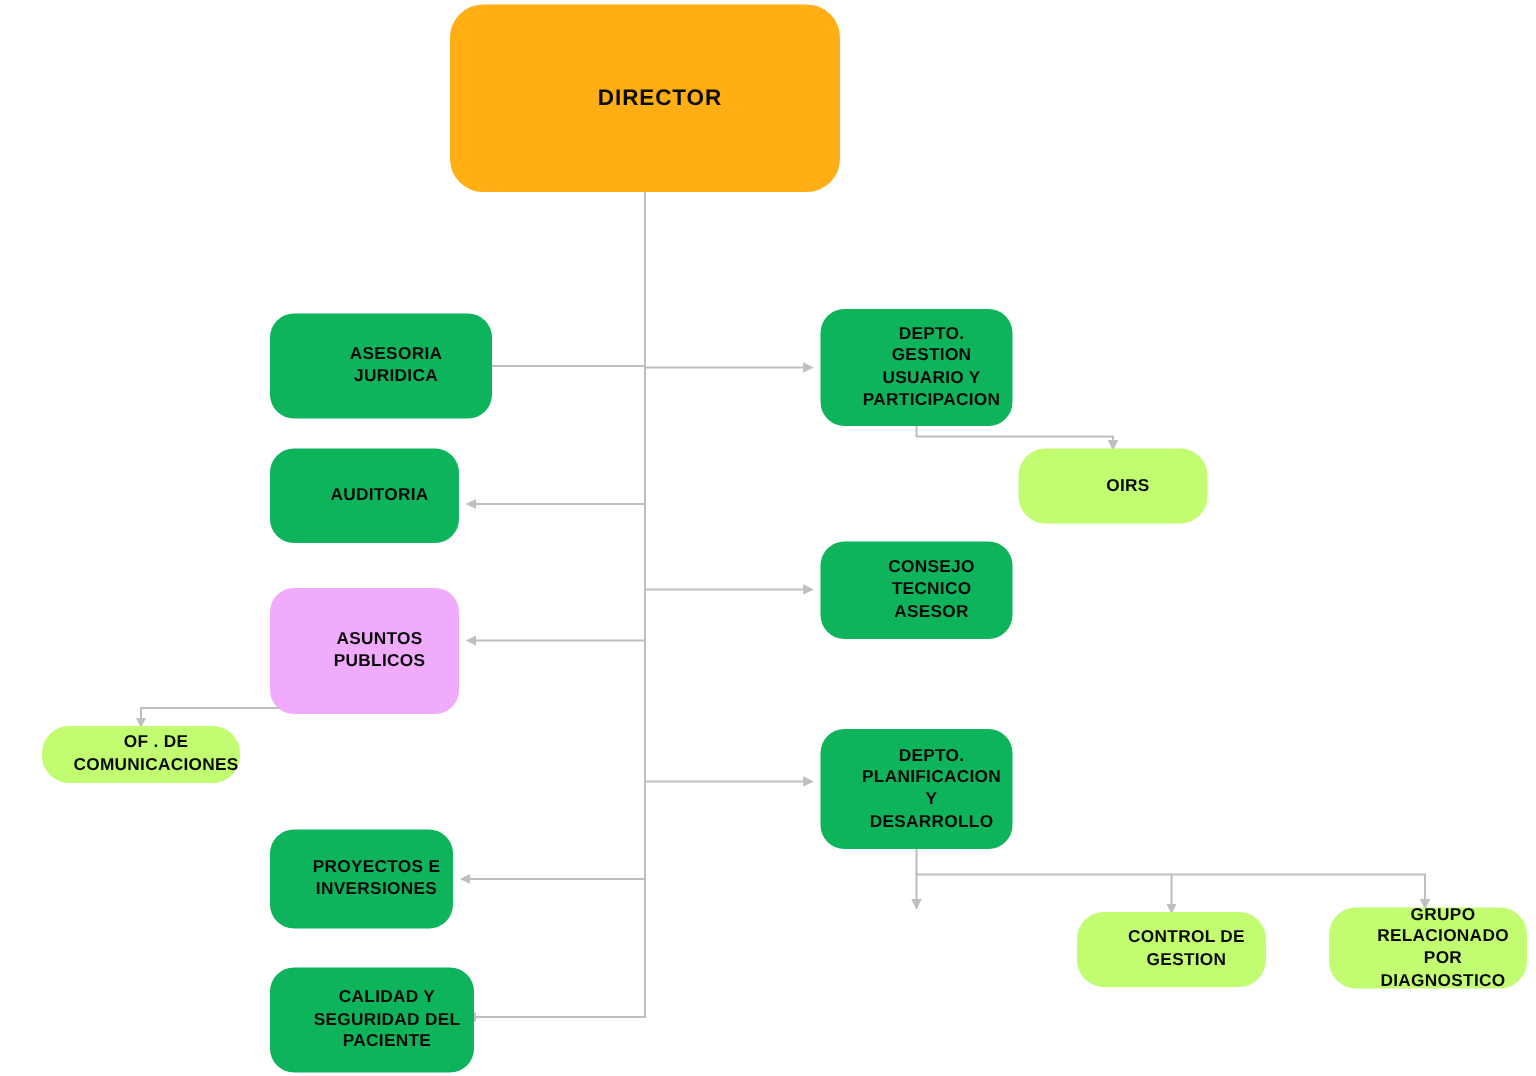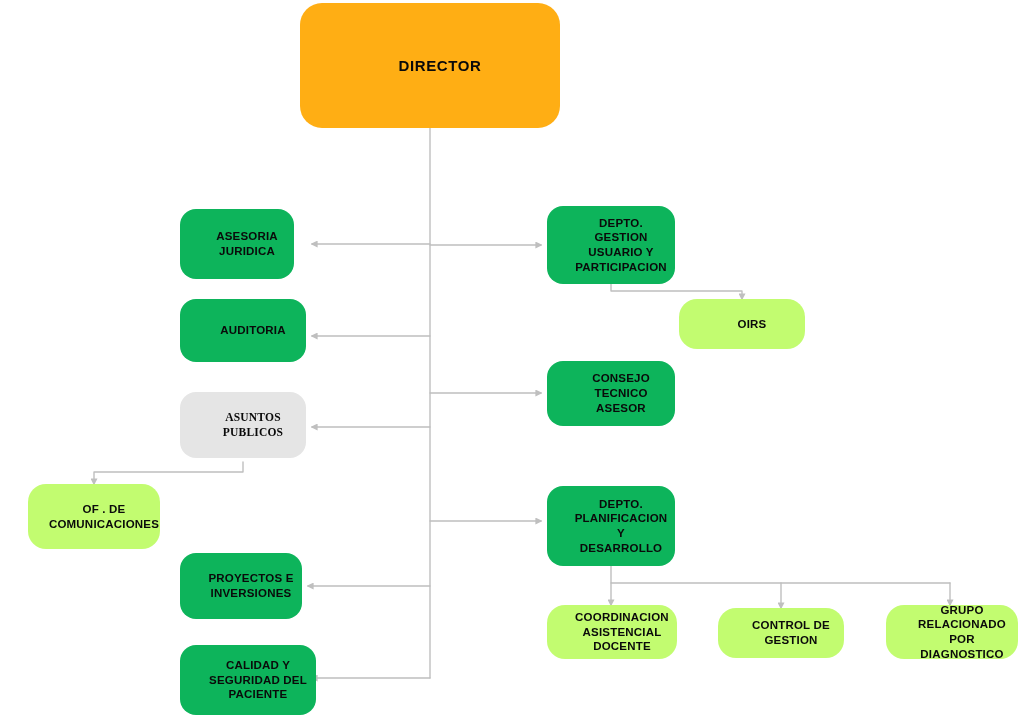--- a/index.html
+++ b/index.html
@@ -88,34 +88,34 @@
       <path marker-end="url(#arrow-head)" d="M611,583 L611,605"></path>
       <path marker-end="url(#arrow-head)" d="M781,583 L781,608"></path>
       <path marker-end="url(#arrow-head)" d="M950,583 L950,605"></path>
     </g>
   </svg>
 
   <div class="node node-root" style="left: 300px; top: 3px; width: 260px; height: 125px; background: rgb(255, 174, 20); color: rgb(10, 10, 10);">
     <span class="node-label">DIRECTOR</span>
   </div>
 
-  <div class="node node-dark" style="left: 180px; top: 209px; width: 114px; height: 70px; background: rgb(13, 180, 91); color: rgb(10, 10, 10);">
+  <div class="node node-dark" style="left: 180px; top: 209px; width: 148px; height: 70px; background: rgb(13, 180, 91); color: rgb(10, 10, 10);">
     <span class="node-label">ASESORIA JURIDICA</span>
   </div>
 
   <div class="node node-dark" style="left: 180px; top: 299px; width: 126px; height: 63px; background: rgb(13, 180, 91); color: rgb(10, 10, 10);">
     <span class="node-label">AUDITORIA</span>
   </div>
 
-  <div class="node node-dark" style="left: 180px; top: 392px; width: 126px; height: 66px; background: #e5e5e5; color: rgb(10, 10, 10); font-family: Liberation Serif, serif;">
+  <div class="node node-dark" style="left: 180px; top: 392px; width: 126px; height: 84px; background: #f0abfc; color: rgb(10, 10, 10);">
     <span class="node-label">ASUNTOS
 PUBLICOS</span>
   </div>
 
-  <div class="node node-light" style="left: 28px; top: 484px; width: 132px; height: 65px; background: rgb(194, 252, 112); color: rgb(10, 10, 10);">
+  <div class="node node-light" style="left: 28px; top: 484px; width: 132px; height: 38px; background: rgb(194, 252, 112); color: rgb(10, 10, 10);">
     <span class="node-label">OF . DE
 COMUNICACIONES</span>
   </div>
 
   <div class="node node-dark" style="left: 180px; top: 553px; width: 122px; height: 66px; background: rgb(13, 180, 91); color: rgb(10, 10, 10);">
     <span class="node-label">PROYECTOS E
 INVERSIONES</span>
   </div>
 
   <div class="node node-dark" style="left: 180px; top: 645px; width: 136px; height: 70px; background: rgb(13, 180, 91); color: rgb(10, 10, 10);">
@@ -138,25 +138,20 @@
     <span class="node-label">CONSEJO TECNICO
 ASESOR</span>
   </div>
 
   <div class="node node-dark" style="left: 547px; top: 486px; width: 128px; height: 80px; background: rgb(13, 180, 91); color: rgb(10, 10, 10);">
     <span class="node-label">DEPTO.
 PLANIFICACION Y
 DESARROLLO</span>
   </div>
 
-  <div class="node node-light" style="left: 547px; top: 605px; width: 130px; height: 54px; background: rgb(194, 252, 112); color: rgb(10, 10, 10);">
-    <span class="node-label">COORDINACION
-ASISTENCIAL
-DOCENTE</span>
-  </div>
 
   <div class="node node-light" style="left: 718px; top: 608px; width: 126px; height: 50px; background: rgb(194, 252, 112); color: rgb(10, 10, 10);">
     <span class="node-label">CONTROL DE
 GESTION</span>
   </div>
 
   <div class="node node-light" style="left: 886px; top: 605px; width: 132px; height: 54px; background: rgb(194, 252, 112); color: rgb(10, 10, 10);">
     <span class="node-label">GRUPO
 RELACIONADO POR
 DIAGNOSTICO</span>

